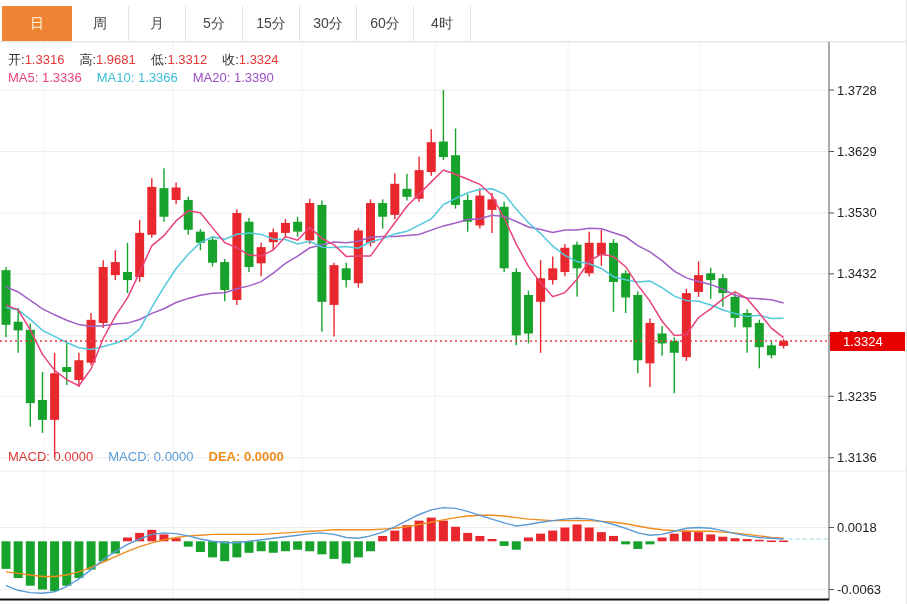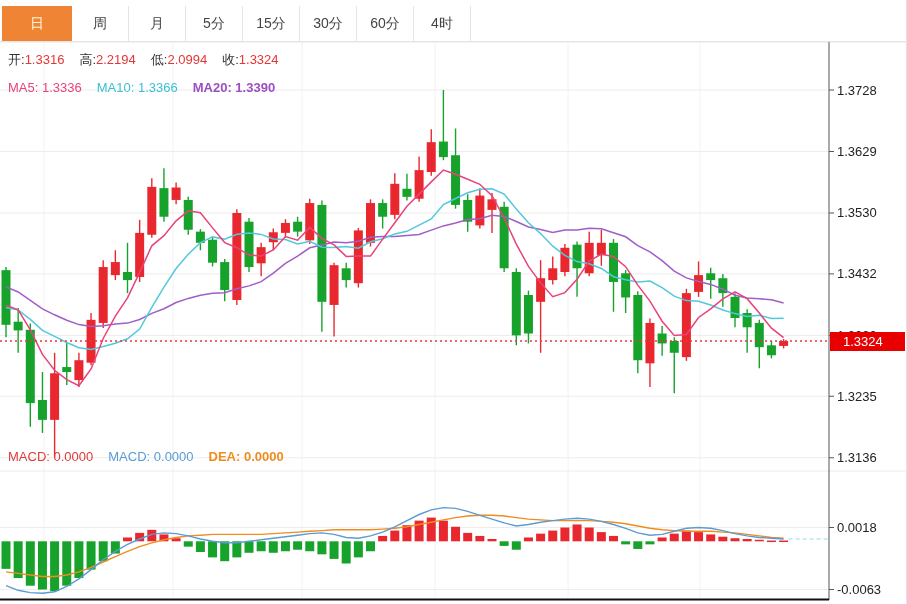--- a/index.html
+++ b/index.html
@@ -11,25 +11,25 @@
   .tab{height:35px;line-height:35px;text-align:center;font-size:14px;color:#444;
        border-right:1px solid #e4e4e4;background:#fff;cursor:pointer;box-sizing:border-box;}
   .tab.t0{width:70px;}
   .tab.tn{width:57px;}
   .tab.active{background:#ef8435;color:#fdf5d8;border-right:none;}
   
   .legend{position:absolute;left:8px;display:flex;gap:15px;font-size:13px;z-index:4;white-space:nowrap;}
   .legend .lbl{color:#333;}
   .legend .val-red{color:#e53535;margin-top:47px;}
   .lg-ohlc{top:51px;}
-  .lg-ma{top:80px;}
+  .lg-ma{top:70px;}
   .lg-macd{top:449px;}
   .ma5c{color:#e8437c;}
   .ma10c{color:#3bbfd6;text-align:center;}
-  .ma20c{color:#9c4ec4;font-weight:bold;}
+  .ma20c{color:#9c4ec4;}
   .macdc{color:#e03a3a;}
   .diffc{color:#5b9bd5;}
   .deac{color:#f08c1e;font-weight:bold;}
   
   .badge{position:absolute;left:830px;top:332px;width:75px;height:19px;background:#e80000;
          color:#fff;font-size:13px;line-height:19px;padding-left:13px;box-sizing:border-box;z-index:4;}
   svg{position:absolute;left:0;top:0;z-index:1;}
 </style>
 </head>
 <body>
@@ -302,22 +302,22 @@
       </g>
       <g>
         <polyline points="6,571.9 18.15,573.4 30.3,575.0 42.45,576.5 54.6,576.5 66.75,575.0 78.9,571.9 91.05,567.3 103.2,562.0 115.35000000000001,556.6 127.5,551.3 139.65,546.7 151.8,542.8 163.95000000000002,539.8 176.1,537.5 188.25,535.9 200.4,535.2 212.55,534.4 224.70000000000002,534.4 236.85,534.4 249,534.4 261.15,534.4 273.3,533.6 285.45,532.9 297.6,532.1 309.75,531.3 321.90000000000003,530.6 334.05,529.8 346.2,529.8 358.35,529.8 370.5,529.8 382.65000000000003,529.1 394.8,528.3 406.95,526.8 419.1,524.5 431.25,522.2 443.40000000000003,519.9 455.55,517.6 467.7,516.0 479.85,515.3 492,515.3 504.15000000000003,516.0 516.3,517.6 528.45,519.1 540.6,519.9 552.75,520.6 564.9,520.6 577.0500000000001,520.6 589.2,520.6 601.35,521.4 613.5,522.2 625.65,523.7 637.8000000000001,526.0 649.95,528.3 662.1,529.8 674.25,530.6 686.4,531.3 698.5500000000001,531.3 710.7,531.3 722.85,532.1 735,532.9 747.15,534.4 759.3000000000001,535.9 771.45,537.5 783.6,538.2" fill="none" stroke="#f08c1e" stroke-width="1.4"></polyline>
         <polyline points="6,585.7 18.15,590.3 30.3,592.6 42.45,593.3 54.6,591.8 66.75,586.5 78.9,578.8 91.05,569.6 103.2,559.7 115.35000000000001,551.3 127.5,544.4 139.65,539.0 151.8,534.4 163.95000000000002,532.9 176.1,533.6 188.25,535.9 200.4,539.0 212.55,541.3 224.70000000000002,542.8 236.85,542.8 249,541.3 261.15,539.8 273.3,538.2 285.45,536.7 297.6,535.2 309.75,533.6 321.90000000000003,532.9 334.05,534.4 346.2,537.5 358.35,538.2 370.5,535.9 382.65000000000003,532.1 394.8,526.8 406.95,520.6 419.1,514.5 431.25,509.9 443.40000000000003,507.6 455.55,508.4 467.7,511.4 479.85,515.3 492,519.1 504.15000000000003,522.9 516.3,526.0 528.45,524.5 540.6,522.2 552.75,520.6 564.9,519.1 577.0500000000001,518.3 589.2,519.1 601.35,521.4 613.5,524.5 625.65,528.3 637.8000000000001,532.9 649.95,535.2 662.1,534.4 674.25,531.3 686.4,528.3 698.5500000000001,527.5 710.7,528.3 722.85,530.6 735,533.6 747.15,535.9 759.3000000000001,537.5 771.45,538.2 783.6,539.0" fill="none" stroke="#5b9bd5" stroke-width="1.4"></polyline>
         <line x1="788.6" y1="539.0038" x2="829" y2="539.0038" stroke="#9ad9e8" stroke-width="1.2" stroke-dasharray="4,3"></line>
       </g>
     </svg>
 
   <div class="legend lg-ohlc">
     <span><span class="lbl">开:</span><span class="val-red">1.3316</span></span>
-    <span><span class="lbl">高:</span><span class="val-red">2.2194</span></span>
-    <span><span class="lbl">低:</span><span class="val-red">2.0994</span></span>
+    <span><span class="lbl">高:</span><span class="val-red">1.9681</span></span>
+    <span><span class="lbl">低:</span><span class="val-red">1.3312</span></span>
     <span><span class="lbl">收:</span><span class="val-red">1.3324</span></span>
   </div>
 
   <div class="legend lg-ma">
     <span class="ma5c"><span>MA5:</span> <span>1.3336</span></span>
     <span class="ma10c"><span>MA10:</span> <span>1.3366</span></span>
     <span class="ma20c"><span>MA20:</span> <span>1.3390</span></span>
   </div>
 
   <div class="legend lg-macd">

